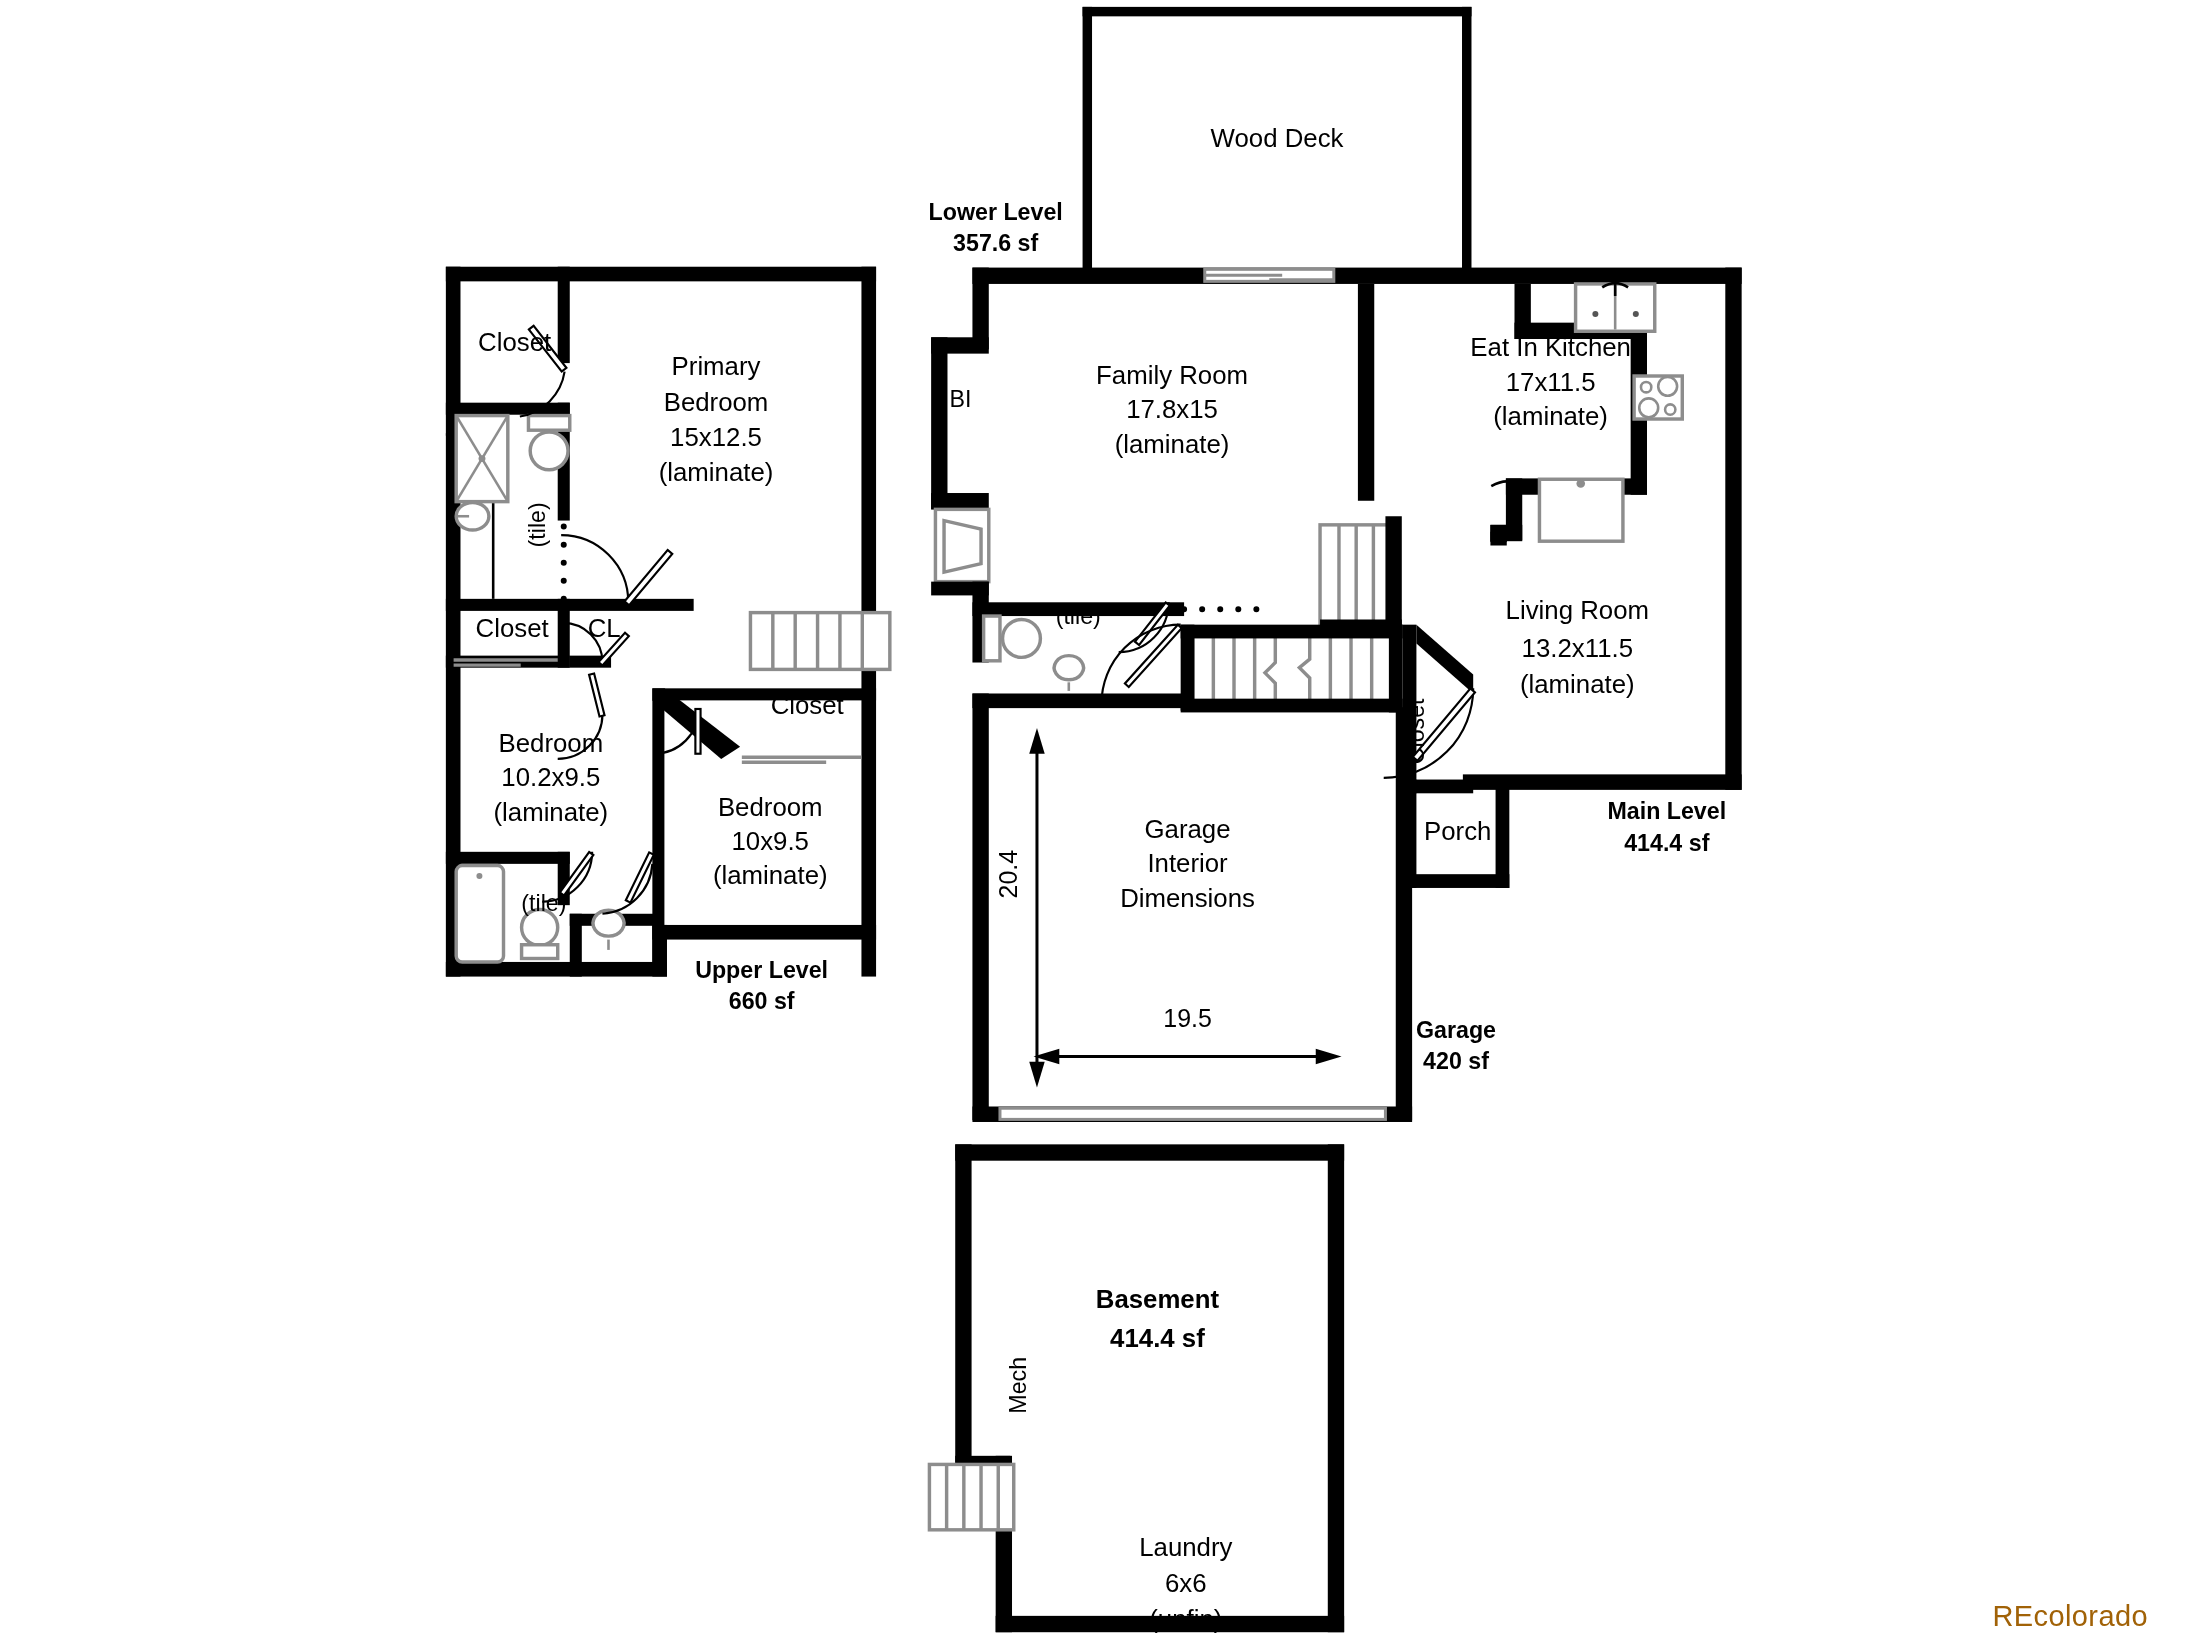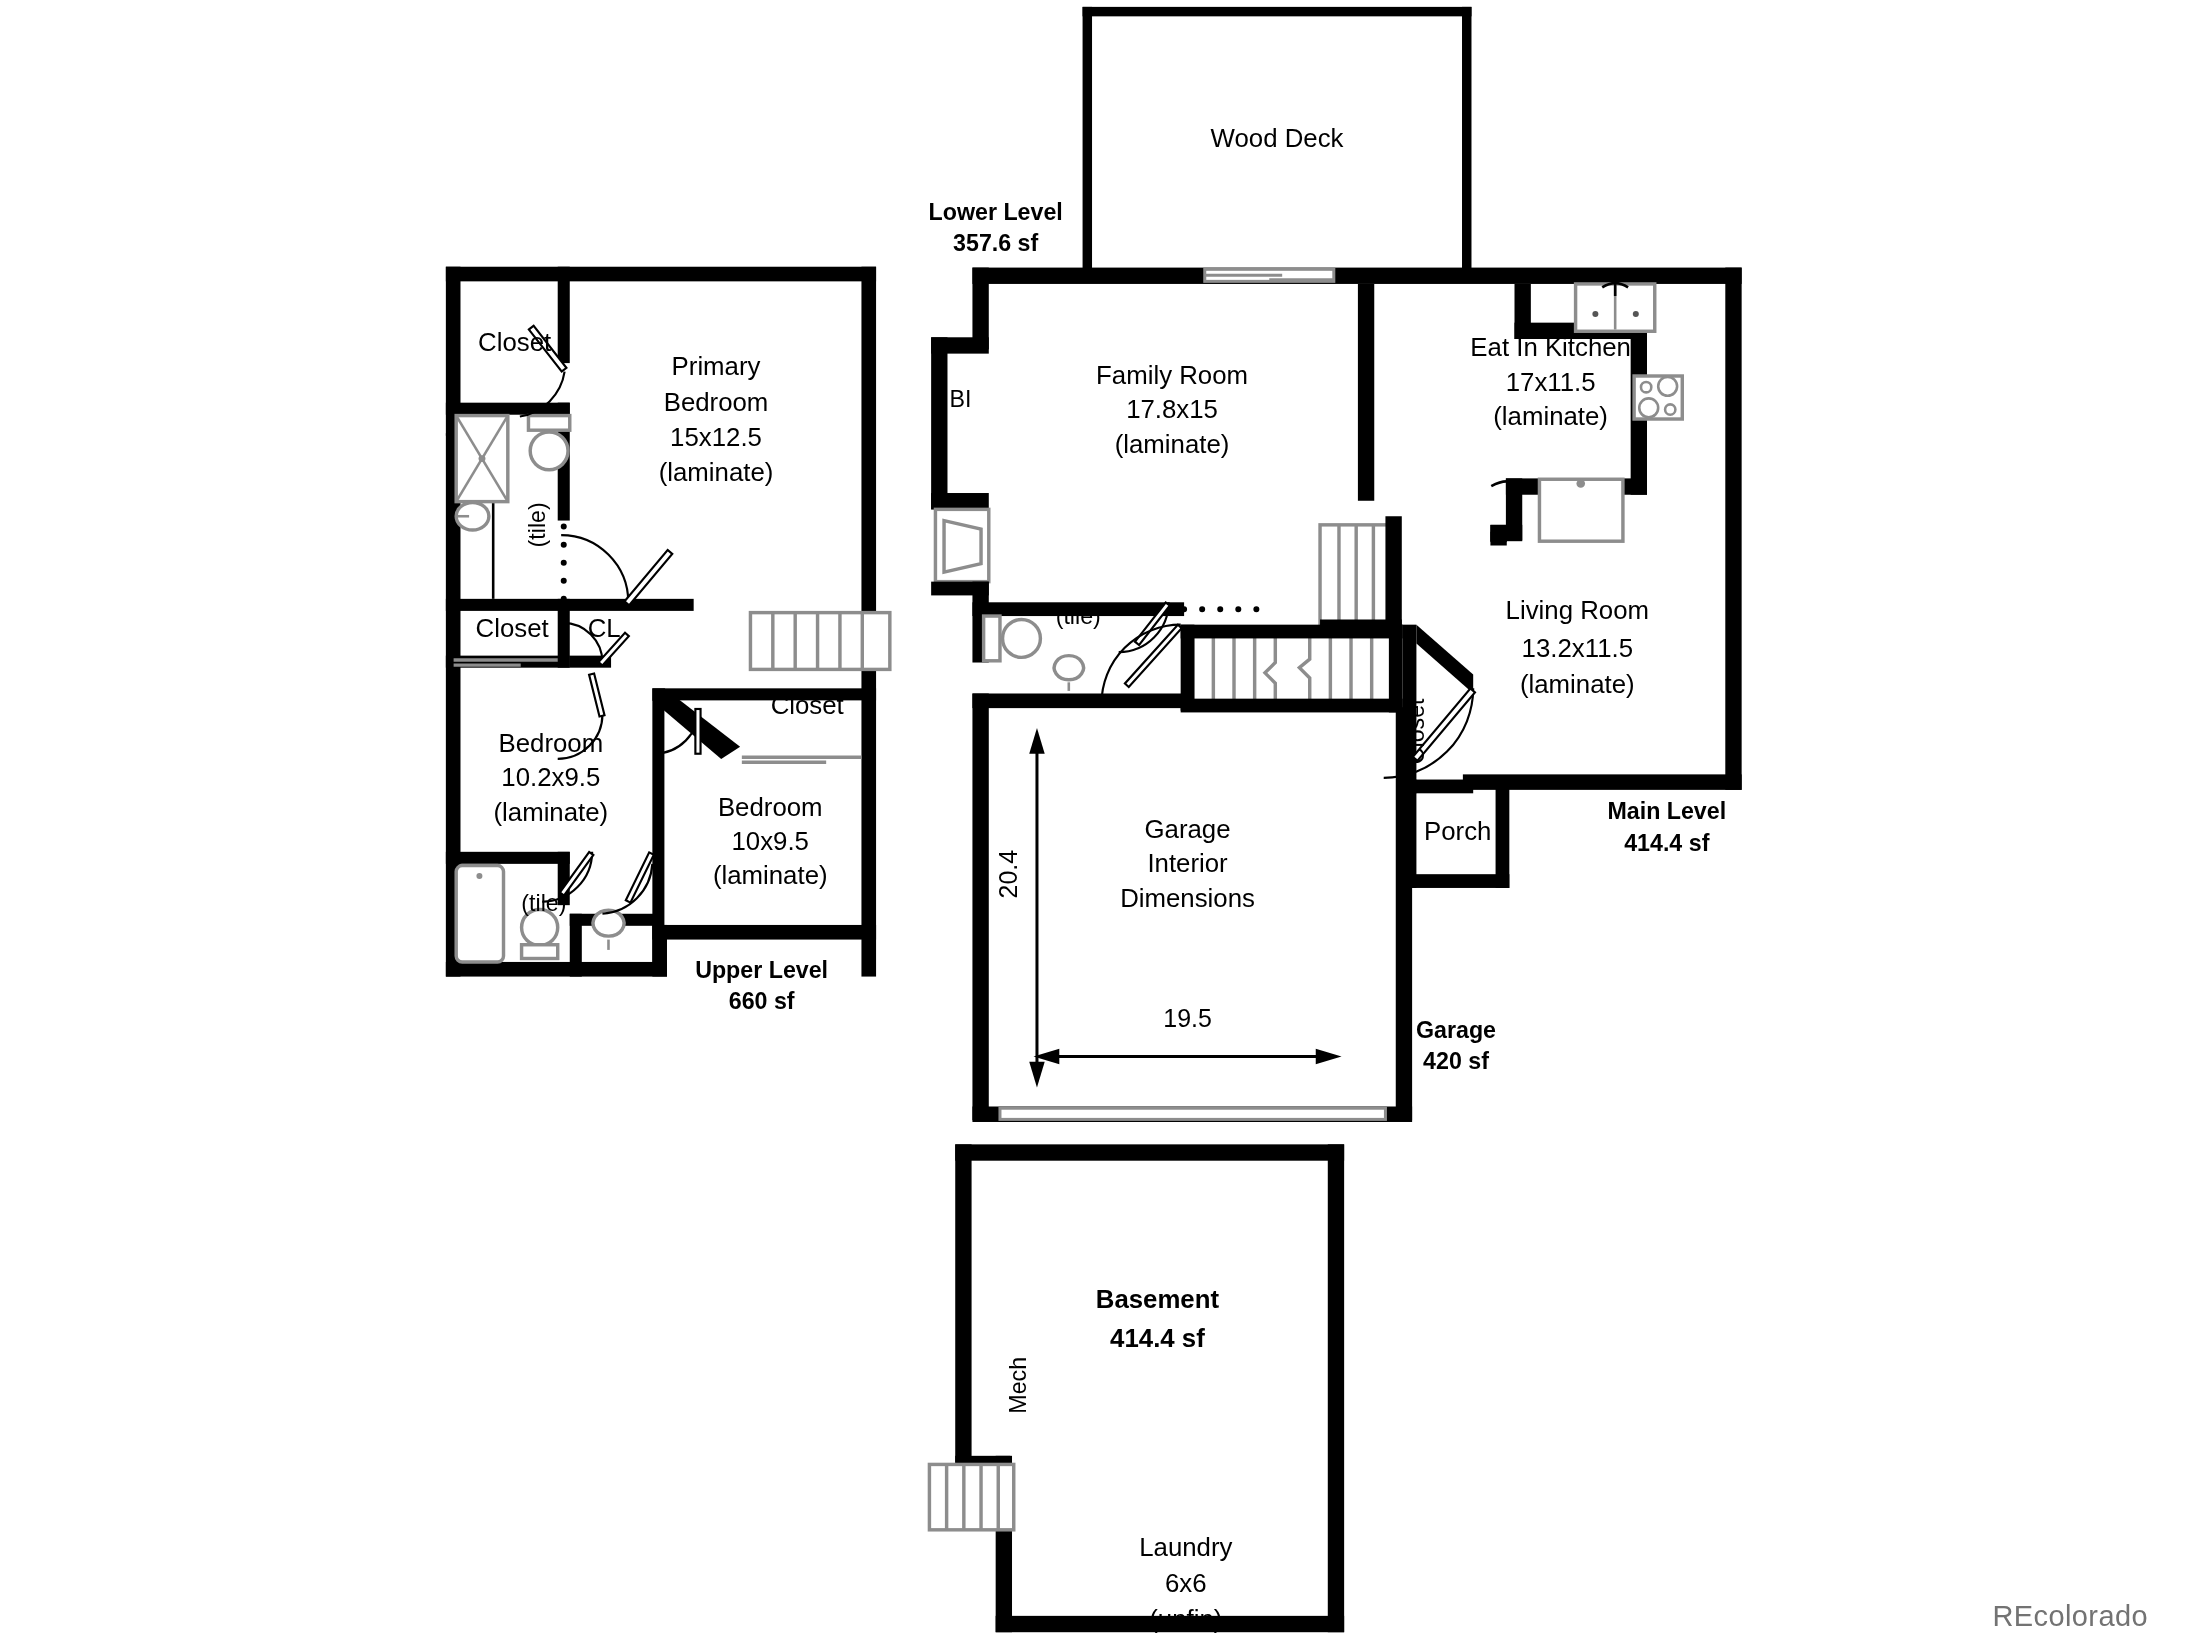--- a/index.html
+++ b/index.html
@@ -61,21 +61,21 @@
     fill: #000000;
     text-anchor: middle;
     dominant-baseline: middle;
   }
   .watermark {
     position: absolute;
     right: 55px;
     bottom: 19px;
     font-family: "Liberation Sans", sans-serif;
     font-size: 29px;
-    color: #737373;
+    color: #a16207;
     letter-spacing: 0.4px;
     user-select: none;
     margin-top: 12px;
   }
 </style>
 </head>
 <body>
 
 <div id="page">
 

